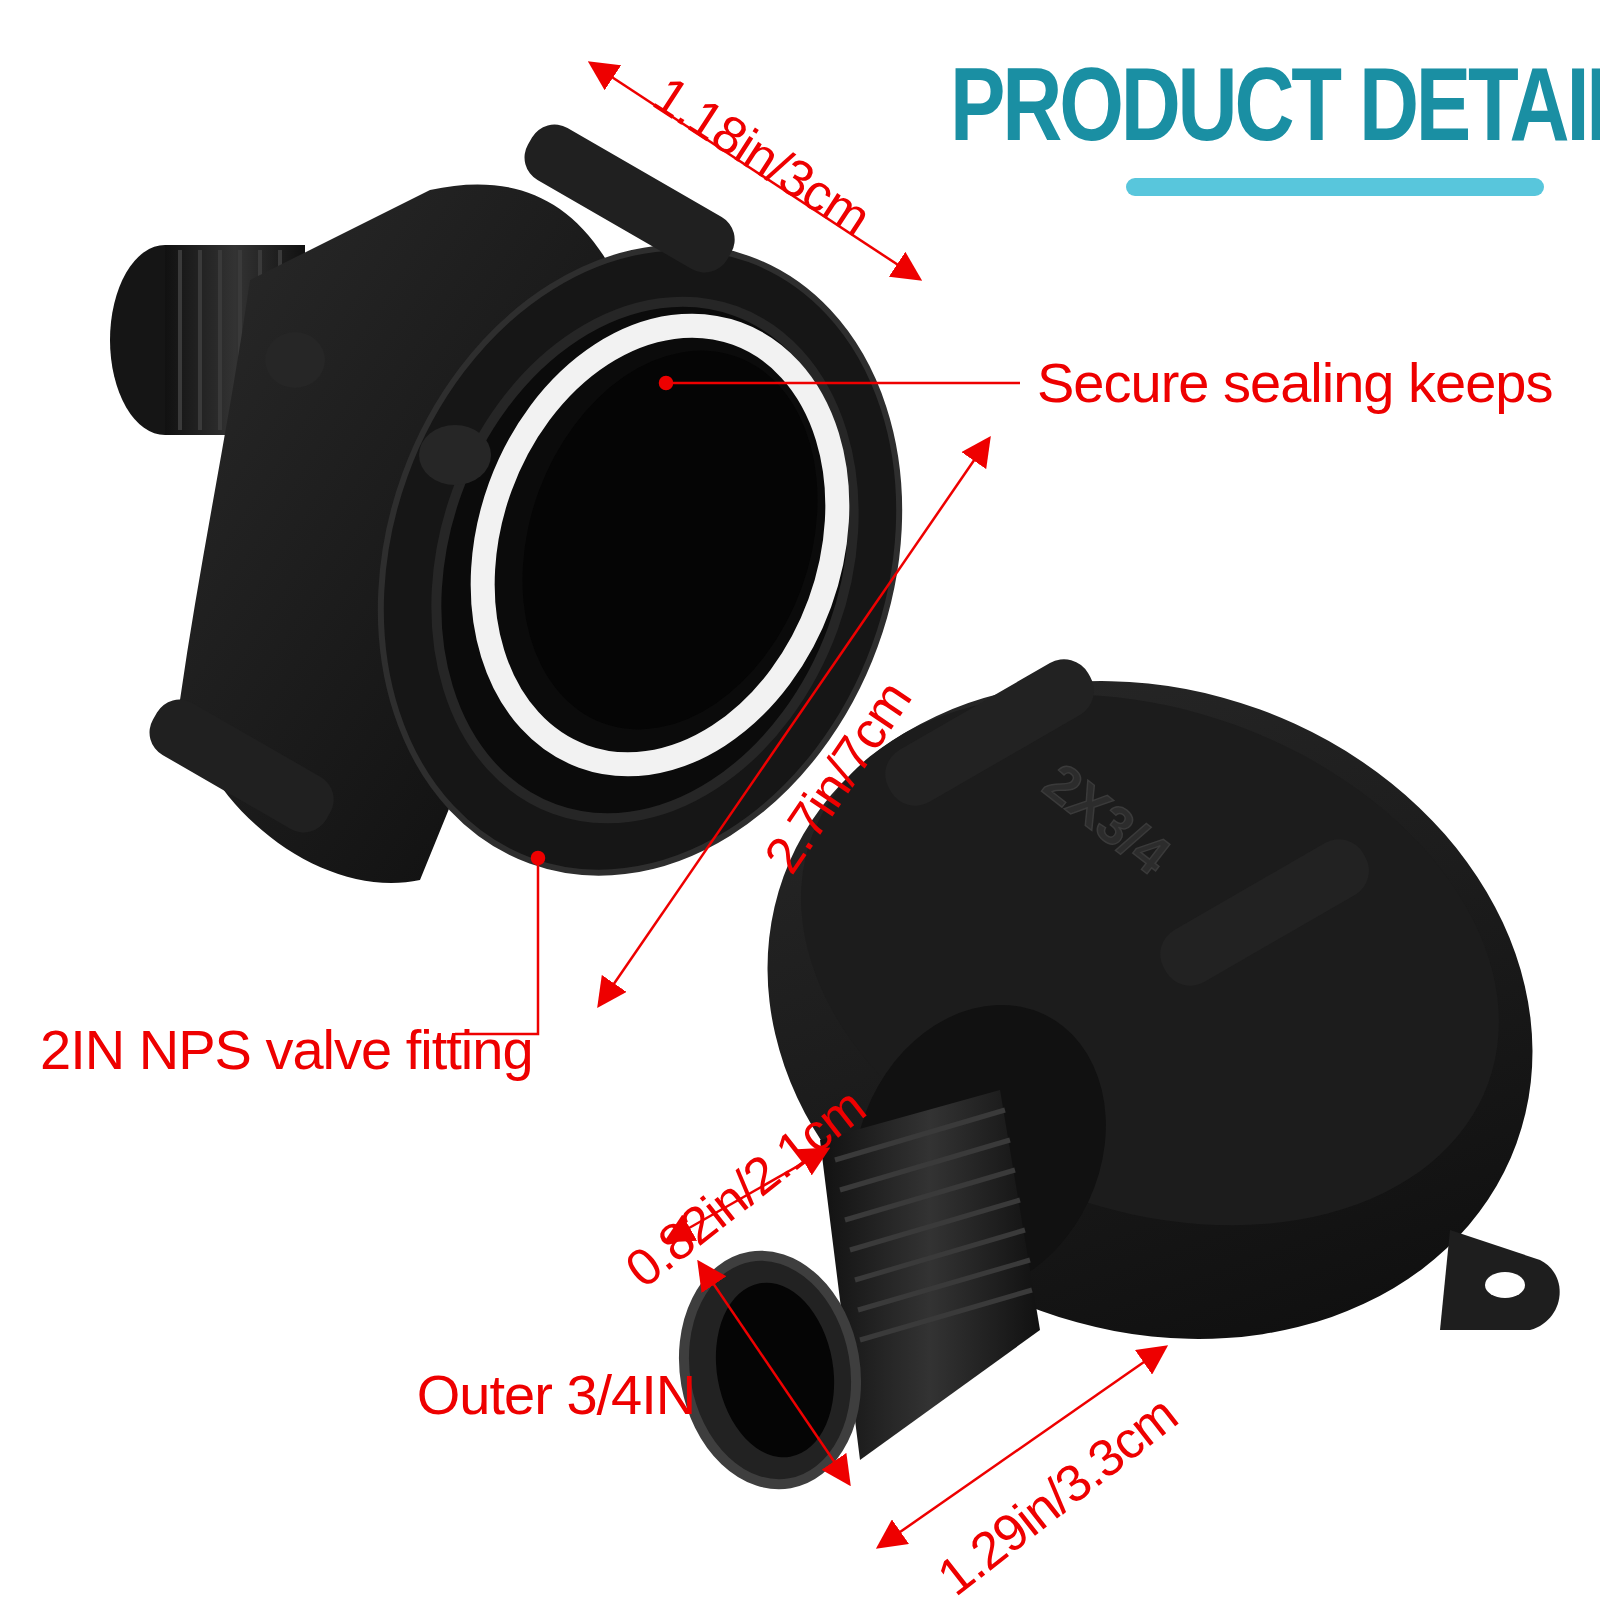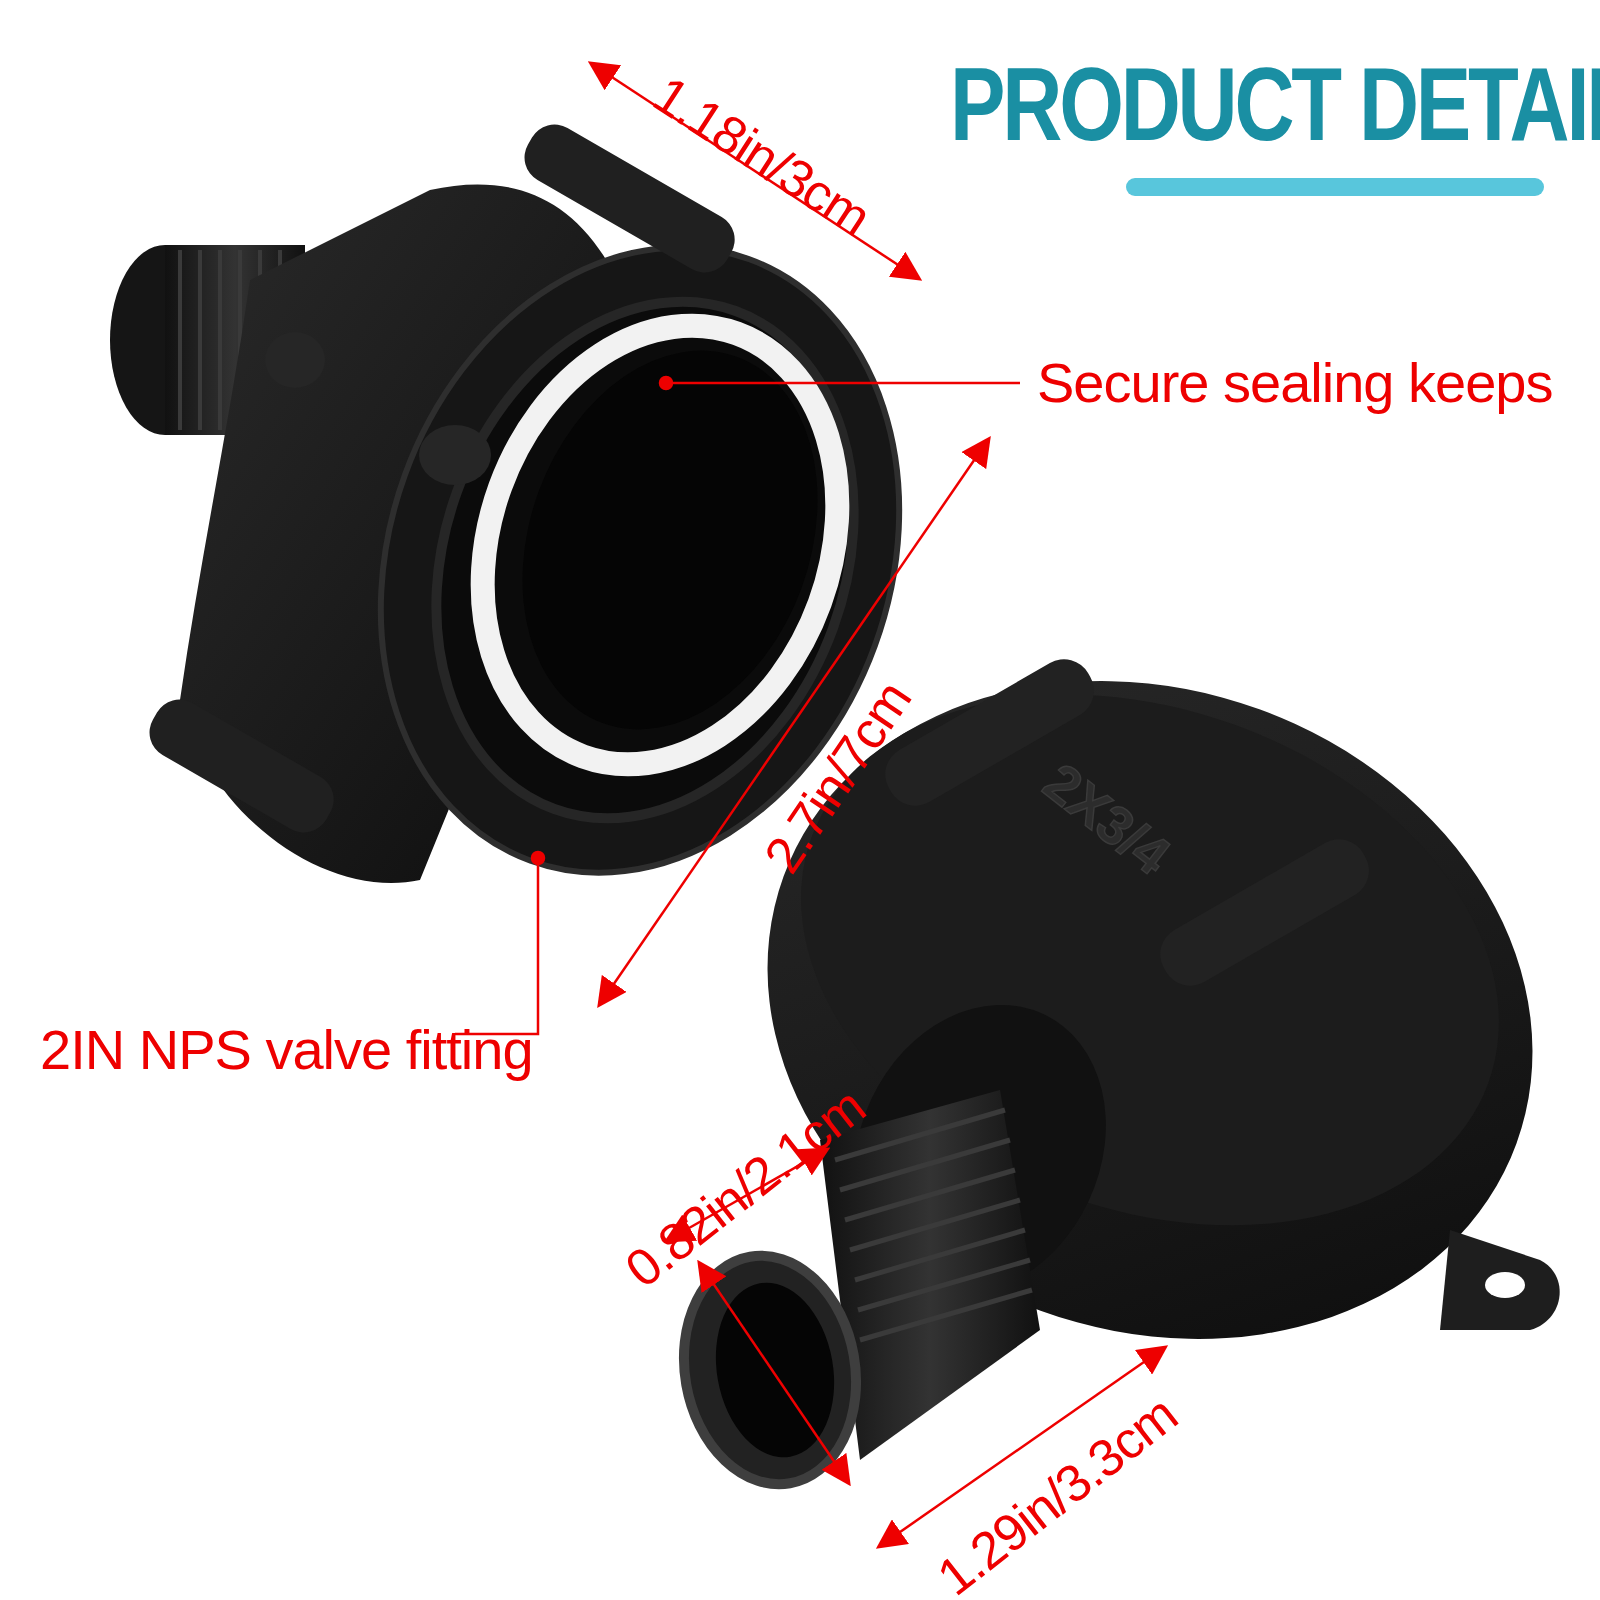--- a/index.html
+++ b/index.html
@@ -105,18 +105,19 @@
 <div class="abs title">PRODUCT DETAIL</div>
 <div class="abs title-bar"></div>
 
 <div class="abs label red" style="left:1037px;top:360px;">
   <div>Secure sealing keeps</div>
 </div>
 
 <div class="abs label red" style="left:40px;top:1010px;margin-top:17px;">2IN NPS valve fitting</div>
 
 <div class="abs label red" style="left:386px;top:1372px;text-align:center;width:340px;">
+  <div>Outer 3/4IN</div>
 </div>
 
 <div class="abs rot" style="left:676px;top:64px;transform:rotate(33deg);">1.18in/3cm</div>
 <div class="abs rot" style="left:752px;top:850px;transform:rotate(-56deg);">2.7in/7cm</div>
 <div class="abs rot" style="left:614px;top:1252px;transform:rotate(-38deg);">0.82in/2.1cm</div>
 <div class="abs rot" style="left:926px;top:1560px;transform:rotate(-38deg);">1.29in/3.3cm</div>
 
 </body></html>

